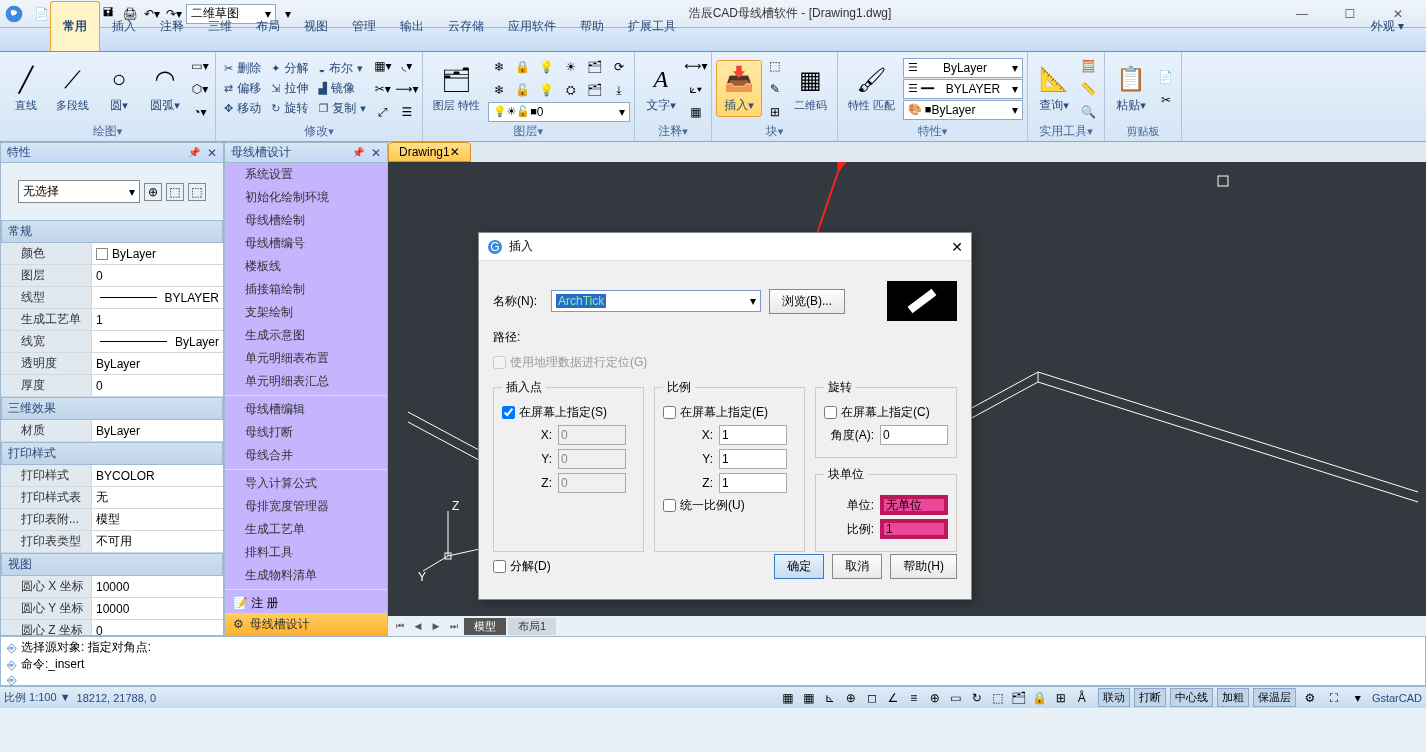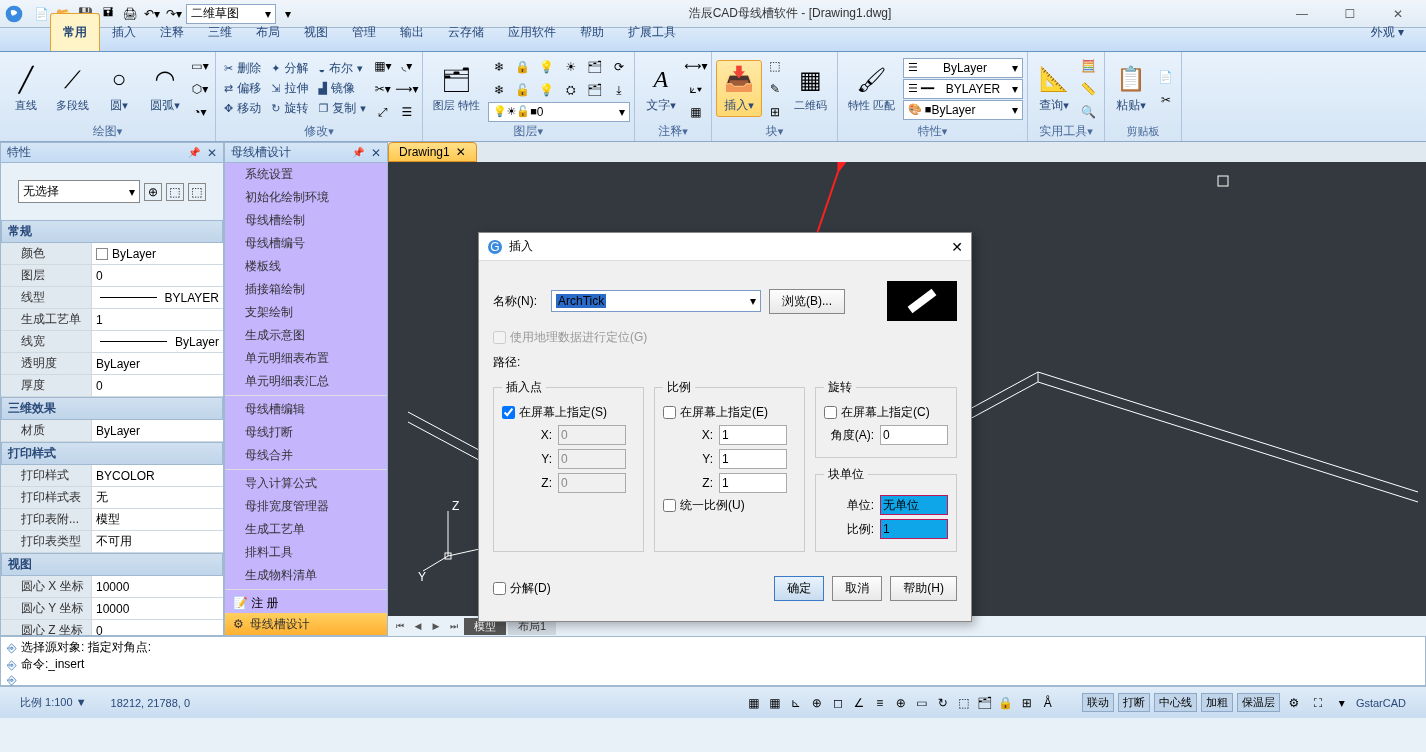--- a/index.html
+++ b/index.html
@@ -7,21 +7,21 @@
 .titlebar{height:28px;background:linear-gradient(#f0f5fb,#e0ebf5);display:flex;align-items:center;border-bottom:1px solid #a0b8d0}
 .app-icon{width:28px;height:28px;display:flex;align-items:center;justify-content:center}
 .app-icon svg{width:20px;height:20px}
 .qat{display:flex;align-items:center;gap:2px;margin-left:4px}
 .qat-btn{width:20px;height:20px;display:flex;align-items:center;justify-content:center;cursor:pointer}
 .qat-sel{height:20px;border:1px solid #8ea8c8;background:#fff;padding:0 4px;display:flex;align-items:center;min-width:90px;cursor:pointer}
 .title-text{flex:1;text-align:center;color:#333}
 .win-controls{display:flex;gap:8px;margin-right:8px}
 .win-btn{width:40px;height:22px;display:flex;align-items:center;justify-content:center;cursor:pointer;color:#555}
 .ribbon-tabs{height:24px;background:linear-gradient(#dceafa,#c5dcf5);display:flex;align-items:flex-end;padding-left:50px;border-bottom:1px solid #6a94c5}
-.rtab{padding:10px 12px;color:#2a4a7a;cursor:pointer}
+.rtab{padding:16px 12px;color:#2a4a7a;cursor:pointer}
 .rtab.active{background:#fff4c8;border:1px solid #e8a030;border-bottom:none;border-radius:3px 3px 0 0;color:#2a4a7a;font-weight:bold}
 .rtab-right{margin-left:auto;margin-right:10px;color:#2a4a7a}
 .ribbon{height:90px;background:linear-gradient(#e8f2fc,#d5e5f5);display:flex;border-bottom:1px solid #8ea8c8}
 .rgroup{border-right:1px solid #b0c5dd;padding:2px 4px;display:flex;flex-direction:column}
 .rgroup-content{flex:1;display:flex;align-items:center;gap:2px}
 .rgroup-label{height:16px;text-align:center;color:#4a6a9a;font-size:11px;display:flex;align-items:center;justify-content:center}
 .rbtn{display:flex;flex-direction:column;align-items:center;padding:2px 6px;cursor:pointer;border-radius:3px}
 .rbtn.highlight{background:linear-gradient(#ffe9a8,#ffd870);border:1px solid #e8a030}
 .rbtn-ico{width:32px;height:32px;display:flex;align-items:center;justify-content:center;font-size:24px}
 .rbtn-lbl{font-size:11px;color:#2a4a7a;margin-top:2px}
@@ -35,69 +35,69 @@
 .panel{background:#e8f0f8;border:1px solid #a0b8d0;display:flex;flex-direction:column}
 .panel-left{width:224px}
 .panel-tree{width:164px}
 .panel-hdr{height:20px;background:linear-gradient(#d5e5f5,#c5dcf5);padding:2px 6px;display:flex;align-items:center;color:#2a4a7a;font-size:11px;border-bottom:1px solid #a0b8d0}
 .panel-hdr .pin{margin-left:auto;cursor:pointer;font-size:10px}
 .panel-hdr .close{margin-left:6px;cursor:pointer}
 .prop-sel{display:flex;padding:17px;gap:4px;align-items:center}
 .prop-combo{flex:1;background:#fff;border:1px solid #888;padding:2px 4px;display:flex;align-items:center}
 .prop-ico{width:18px;height:18px;border:1px solid #888;display:flex;align-items:center;justify-content:center;cursor:pointer;background:#e8f0f8}
 .prop-body{flex:1;overflow:auto;background:#e8f0f8}
-.prop-cat{background:linear-gradient(#d0e0f0,#c0d5ea);padding:2px 6px;font-weight:bold;color:#2a4a7a;border:1px solid #a0b8d0;cursor:pointer}
+.prop-cat{background:linear-gradient(#d0e0f0,#c0d5ea);padding:2px 6px;font-weight:normal;color:#2a4a7a;border:1px solid #a0b8d0;cursor:pointer}
 .prop-row{display:flex;border-bottom:1px solid #d0d8e0}
 .prop-k{width:90px;padding:2px 4px 2px 20px;color:#333;background:#e0e8f0}
 .prop-v{flex:1;padding:2px 4px;background:#fff;border-left:1px solid #d0d8e0;display:flex;align-items:center;gap:4px}
 .swatch{width:12px;height:12px;border:1px solid #888;background:#fff}
 .line-prev{flex:1;border-top:1px solid #000;margin:0 4px}
 .tree-body{flex:1;background:#c4b5fd;overflow:auto}
 .tree-item{padding:3px 8px 3px 20px;cursor:pointer;color:#333}
 .tree-sep{border-top:1px solid #ddd;margin:2px 0}
 .tree-icon-item{padding:3px 8px;display:flex;align-items:center;gap:6px;cursor:pointer}
 .tree-footer{height:22px;background:linear-gradient(#ffd060,#ffb030);display:flex;align-items:center;padding:0 8px;gap:6px;color:#333}
 .canvas-area{flex:1;display:flex;flex-direction:column;background:#2a3038}
 .doc-tabs{height:20px;background:#e0e8f0;display:flex;align-items:flex-end}
-.doc-tab{background:linear-gradient(#ffe088,#ffc850);padding:2px 10px;border-radius:4px 4px 0 0;border:1px solid #d89020;font-size:11px;display:flex;align-items:center;gap:6px}
+.doc-tab{background:linear-gradient(#ffe088,#ffc850);padding:2px 10px;border-radius:4px 4px 0 0;border:1px solid #d89020;font-size:11px;display:flex;align-items:center;}
 .canvas{flex:1;background:#33393f;position:relative;overflow:hidden}
 .ucs{position:absolute;bottom:30px;left:30px}
 .layout-tabs{height:20px;background:#e8f0f8;display:flex;align-items:center;padding:0 4px;gap:2px}
 .lt-btn{width:16px;height:14px;display:flex;align-items:center;justify-content:center;cursor:pointer;color:#555;font-size:9px}
 .lt-tab{padding:1px 10px;background:#555;color:#fff;font-size:11px;cursor:pointer}
 .lt-tab.inactive{background:#d0d8e0;color:#333}
 .cmdline{height:50px;background:#fff;border:1px solid #a0b8d0;padding:2px 6px;font-family:SimSun,monospace;font-size:12px}
 .cmd-row{display:flex;align-items:center}
 .cmd-ico{width:14px;display:inline-block;color:#3a7ac0}
-.statusbar{height:32px;background:linear-gradient(#e0ecf8,#c8dcf0);display:flex;align-items:center;padding:0 20px;border-top:1px solid #a0b8d0;gap:24px}
+.statusbar{height:22px;background:linear-gradient(#e0ecf8,#c8dcf0);display:flex;align-items:center;padding:0 4px;border-top:1px solid #a0b8d0;gap:6px}
 .sb-text{color:#2a4a7a;font-size:11px}
 .sb-btns{display:flex;gap:1px}
 .sb-btn{width:20px;height:18px;display:flex;align-items:center;justify-content:center;cursor:pointer;border:1px solid transparent}
 .sb-right{margin-left:auto;display:flex;align-items:center;gap:4px}
 .sb-toggle{padding:1px 4px;background:#c0d5ea;border:1px solid #8ea8c8;font-size:11px;cursor:pointer}
 .dialog{position:absolute;left:478px;top:232px;width:494px;background:#f0f0f0;border:1px solid #888;box-shadow:3px 3px 10px rgba(0,0,0,0.3)}
 .dlg-title{height:28px;background:#fff;display:flex;align-items:center;padding:0 8px;border-bottom:1px solid #ddd}
 .dlg-close{margin-left:auto;cursor:pointer;font-size:14px}
 .dlg-body{padding:20px 14px}
 .dlg-row{display:flex;align-items:center;gap:8px;margin-bottom:8px}
 .dlg-lbl{min-width:50px}
 .dlg-combo{border:1px solid #7a9ac8;background:#fff;padding:2px 4px;display:flex;align-items:center;width:210px;height:22px}
-.dlg-combo .sel{background:#2a6ac8;color:#000000;padding:0 2px}
+.dlg-combo .sel{background:#2a6ac8;color:#86efac;padding:0 2px}
 .dlg-btn{border:1px solid #888;background:linear-gradient(#fdfdfd,#e8e8e8);padding:3px 12px;cursor:pointer}
 .dlg-btn.primary{border:1px solid #3a7ac8;background:linear-gradient(#e8f2fc,#c8dcf0)}
 .dlg-preview{width:70px;height:40px;background:#000;margin-left:auto;display:flex;align-items:center;justify-content:center}
 .dlg-groups{display:flex;gap:10px;margin-top:6px}
 .dlg-group{border:1px solid #ccc;padding:8px;flex:1}
 .dlg-group legend{padding:0 4px}
 .dlg-field{display:flex;align-items:center;gap:6px;margin:4px 0}
 .dlg-field label{width:50px;text-align:right}
 .dlg-field input{border:1px solid #aaa;padding:2px;width:68px;height:20px}
 .dlg-field input:disabled{background:#f0f0f0;color:#888}
-.dlg-field input.ro{background:#0ea5e9;border:1px solid #be185d}
-.dlg-footer{display:flex;justify-content:flex-end;gap:8px;margin-top:24px;align-items:center}
+.dlg-field input.ro{background:#ec4899;border:4px solid #be185d}
+.dlg-footer{display:flex;justify-content:flex-end;gap:8px;margin-top:2px;align-items:center}
 .chk{display:flex;align-items:center;gap:4px}
 .chk input{width:13px;height:13px}
 .arrow-annotation{position:absolute;pointer-events:none}
 fieldset{border:1px solid #ccc;padding:6px 8px 8px 8px}
 </style>
 </head>
 <body>
 
 <div class="titlebar">
   <div class="app-icon">
@@ -565,26 +565,26 @@
           <span class="sel">ArchTick</span>
           <span style="margin-left:auto">▾</span>
         </div>
       <button class="dlg-btn">浏览(B)...</button>
       <div class="dlg-preview">
         <svg width="40" height="30">
             <line x1="8" y1="24" x2="32" y2="6" stroke="#fff" stroke-width="8"></line>
           </svg>
       </div>
     </div>
+    <div class="dlg-row">
+        <span class="dlg-lbl">路径:</span>
+      </div>
     <div class="dlg-row chk">
         <input type="checkbox" disabled="" style="">
         <span style="color:#999">使用地理数据进行定位(G)</span>
-      </div>
-    <div class="dlg-row">
-        <span class="dlg-lbl">路径:</span>
       </div>
     <div class="dlg-groups">
       <fieldset class="dlg-group">
         <legend>插入点</legend>
         <div class="chk">
             <input type="checkbox" checked="" style="">
             <span>在屏幕上指定(S)</span>
           </div>
         <div class="dlg-field">
             <label>X:</label>

